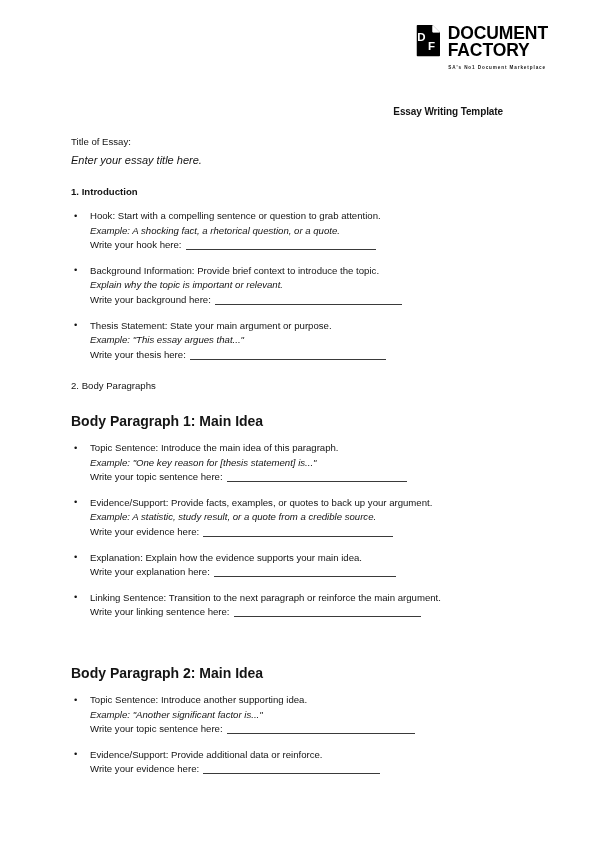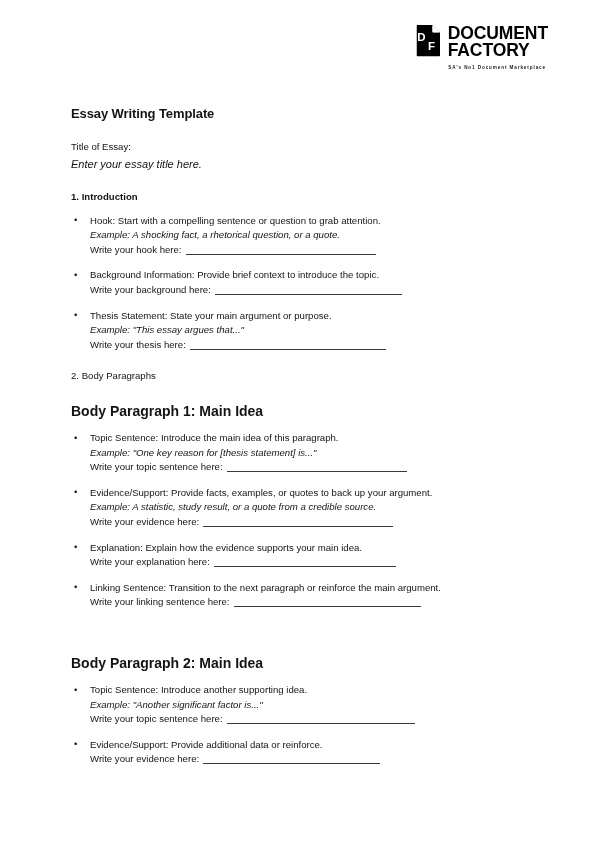--- a/index.html
+++ b/index.html
@@ -67,24 +67,25 @@
   .doc {
     position: absolute;
     left: 71px;
     top: 104px;
     width: 432px;
     font-size: 9.6px;
     line-height: 1.52;
   }
 
   h1.title {
-    font-size: 13px;
+    font-size: 10px;
     font-weight: bold;
     margin: 0 0 16px 0;
     letter-spacing: -0.1px;
+    text-align: right;
   }
 
   .field-label {
     margin: 0 0 2px 0;
     font-size: 9.6px;
   }
   .field-label b { font-weight: normal; }
 
   .italic-line {
     font-style: italic;
@@ -176,20 +177,21 @@
     <div id="sections-host">
         <div class="section-heading">1. Introduction</div>
         <ul class="bullets">
           <li>
             <p class="b-main"><b>Hook</b><span>: Start with a compelling sentence or question to grab attention.</span></p>
             <p class="b-ex">Example: A shocking fact, a rhetorical question, or a quote.</p>
             <p class="b-write"><span>Write your hook here:</span><span class="blank" style="width: 190px;"></span></p>
           </li>
           <li>
             <p class="b-main"><b>Background Information</b><span>: Provide brief context to introduce the topic.</span></p>
+            <p class="b-ex">Explain why the topic is important or relevant.</p>
             <p class="b-write"><span>Write your background here:</span><span class="blank" style="width: 187px;"></span></p>
           </li>
           <li>
             <p class="b-main"><b>Thesis Statement</b><span>: State your main argument or purpose.</span></p>
             <p class="b-ex">Example: "This essay argues that..."</p>
             <p class="b-write"><span>Write your thesis here:</span><span class="blank" style="width: 196px;"></span></p>
           </li>
         </ul>
         <div class="section-heading plain">2. Body Paragraphs</div>
         <div class="sub-heading">Body Paragraph 1: Main Idea</div>

